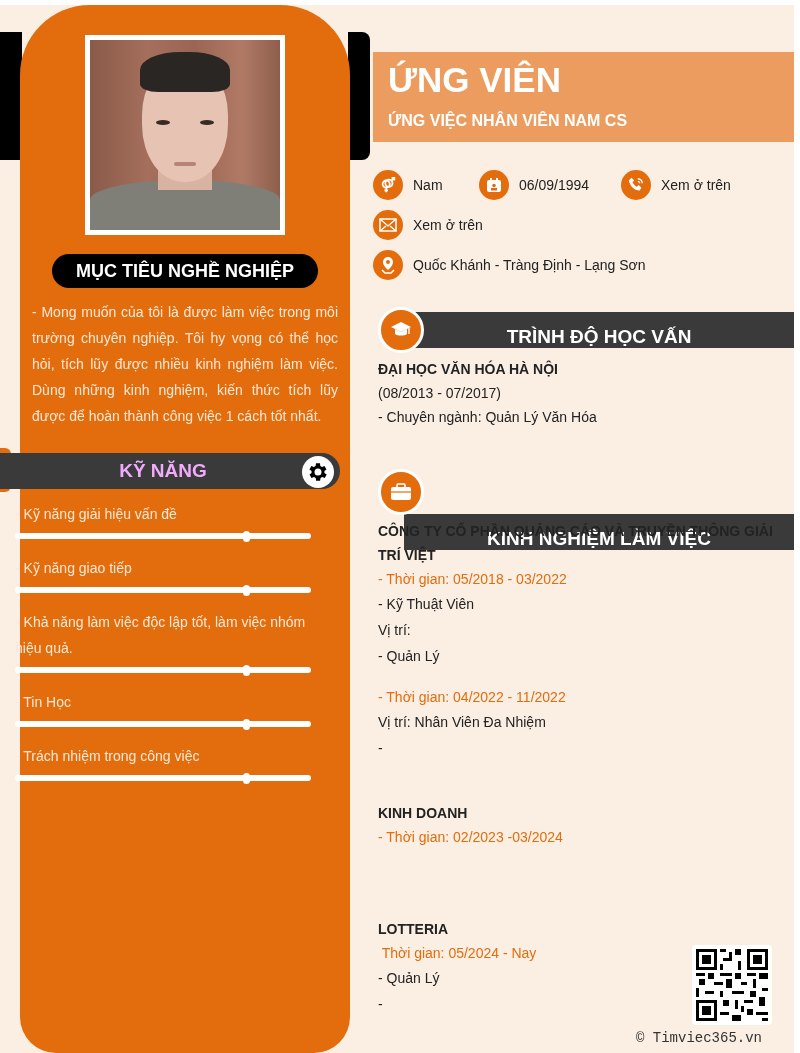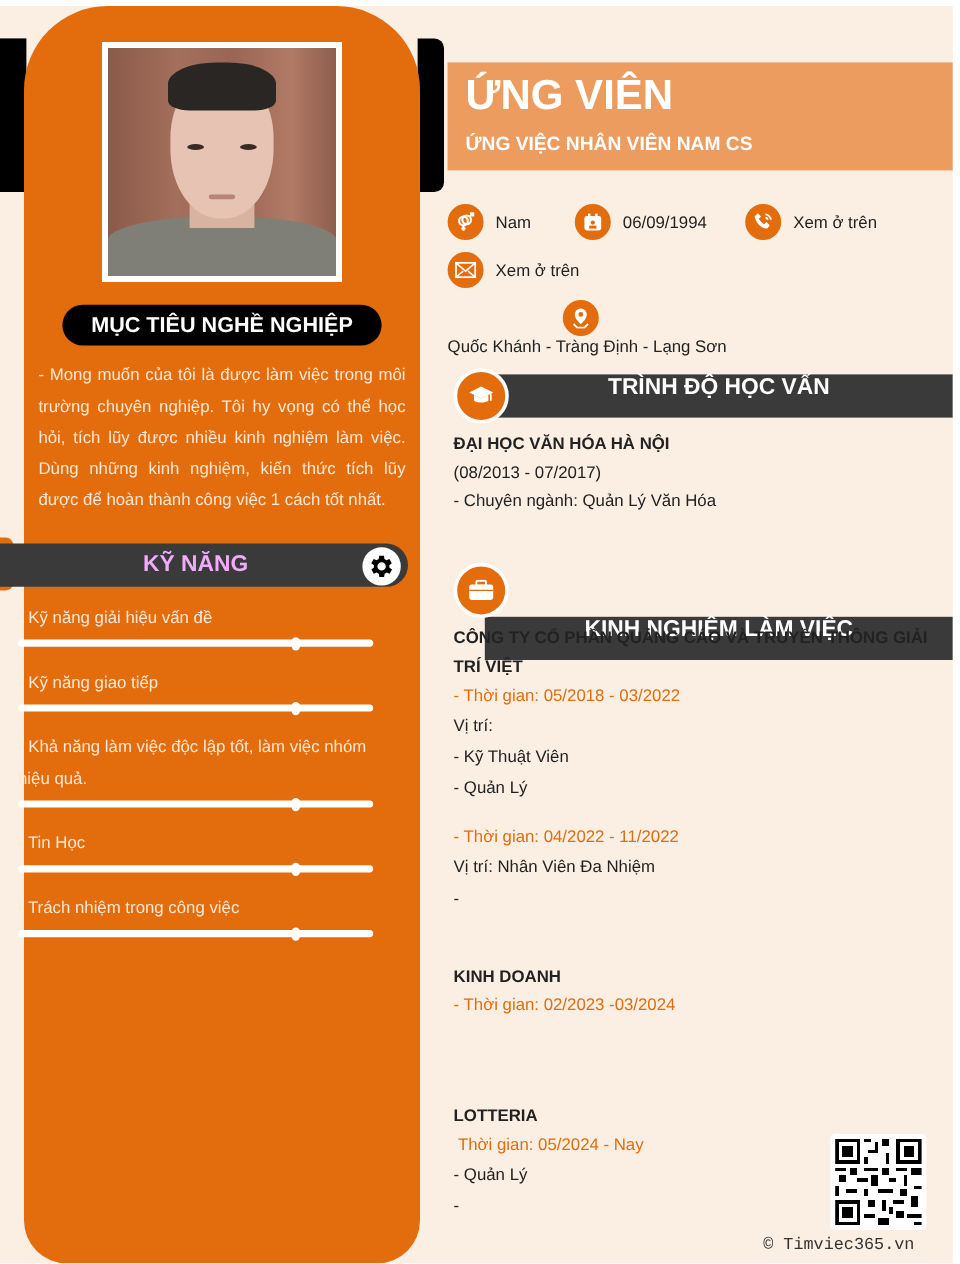--- a/index.html
+++ b/index.html
@@ -63,21 +63,21 @@
   }
   .header-box .name { position: absolute; left: 15px; top: 8px; color: #fff; font-size: 35px; font-weight: bold; }
   .header-box .role { position: absolute; left: 15px; top: 60px; color: #fff; font-size: 16px; font-weight: bold; }
 
   .contact { position: absolute; display: flex; align-items: center; font-size: 14px; color: #222; }
   .ic { width: 30px; height: 30px; border-radius: 50%; background: #e36c0c; display: flex; align-items: center; justify-content: center; margin-right: 10px; flex-shrink: 0; }
 
   .section-bar {
     position: absolute; left: 404px; width: 390px; height: 36px; background: #3a3a3a;
     color: #fff; font-size: 19px; font-weight: bold;
-    display: flex; align-items: flex-start; justify-content: center;
+    display: flex; align-items: flex-end; justify-content: center;
   }
   .section-ic {
     position: absolute; width: 46px; height: 46px; border-radius: 50%;
     background: #e36c0c; border: 3px solid #fff;
     display: flex; align-items: center; justify-content: center;
   }
   .rtext { position: absolute; left: 378px; width: 405px; font-size: 14px; color: #222; line-height: 24px; }
   .rtext .h { font-weight: bold; }
   .rtext .t { color: #e36c0c; }
   .qr { position: absolute; left: 692px; top: 940px; width: 80px; height: 80px; background: #fff; border-radius: 4px; padding: 4px; }
@@ -190,21 +190,21 @@
   </div>
   <div class="contact" style="left:373px; top:205px;">
     <span class="ic">
       <svg width="18" height="14" viewBox="0 0 18 14">
           <rect x="1" y="1" width="16" height="12" fill="none" stroke="#fff" stroke-width="1.5"></rect>
           <path d="M1 1l8 7 8-7M1 13l6-5M17 13l-6-5" fill="none" stroke="#fff" stroke-width="1.3"></path>
         </svg>
     </span>
     <span>Xem ở trên</span>
   </div>
-  <div class="contact" style="left:373px; top:245px;flex-direction:column;">
+  <div class="contact" style="left:373px; top:245px;">
     <span class="ic">
       <svg width="16" height="18" viewBox="0 0 16 18">
           <path d="M8 1a5 5 0 0 1 5 5c0 4-5 8-5 8S3 10 3 6a5 5 0 0 1 5-5z" fill="#fff"></path>
           <circle cx="8" cy="6" r="2" fill="#e36c0c"></circle>
           <path d="M2 14l3 3h6l3-3" fill="none" stroke="#fff" stroke-width="1.5"></path>
         </svg>
     </span>
     <span>Quốc Khánh - Tràng Định - Lạng Sơn</span>
   </div>
 
@@ -231,22 +231,22 @@
     <svg width="22" height="18" viewBox="0 0 22 18">
         <rect x="1" y="4" width="20" height="13" rx="2" fill="#fff"></rect>
         <rect x="7" y="1" width="8" height="4" rx="1" fill="none" stroke="#fff" stroke-width="1.6"></rect>
         <path d="M1 9h20" stroke="#e36c0c" stroke-width="1.2"></path>
       </svg>
   </div>
 
   <div class="rtext" style="top:514px;">
     <div class="h">CÔNG TY CỔ PHẦN QUẢNG CÁO VÀ TRUYỀN THÔNG GIẢI TRÍ VIỆT</div>
     <div class="t" style="margin-top:0">- Thời gian:  05/2018 - 03/2022</div>
+    <div style="line-height:26px">- Kỹ Thuật Viên</div>
     <div style="line-height:26px">Vị trí:</div>
-    <div style="line-height:26px">- Kỹ Thuật Viên</div>
     <div style="line-height:26px">- Quản Lý</div>
   </div>
 
   <div class="rtext" style="top:680px;">
     <div class="t">-  Thời gian: 04/2022 - 11/2022</div>
     <div style="line-height:26px">Vị trí: Nhân Viên Đa Nhiệm</div>
     <div style="line-height:26px">-</div>
   </div>
 
   <div class="rtext" style="top:796px;">

